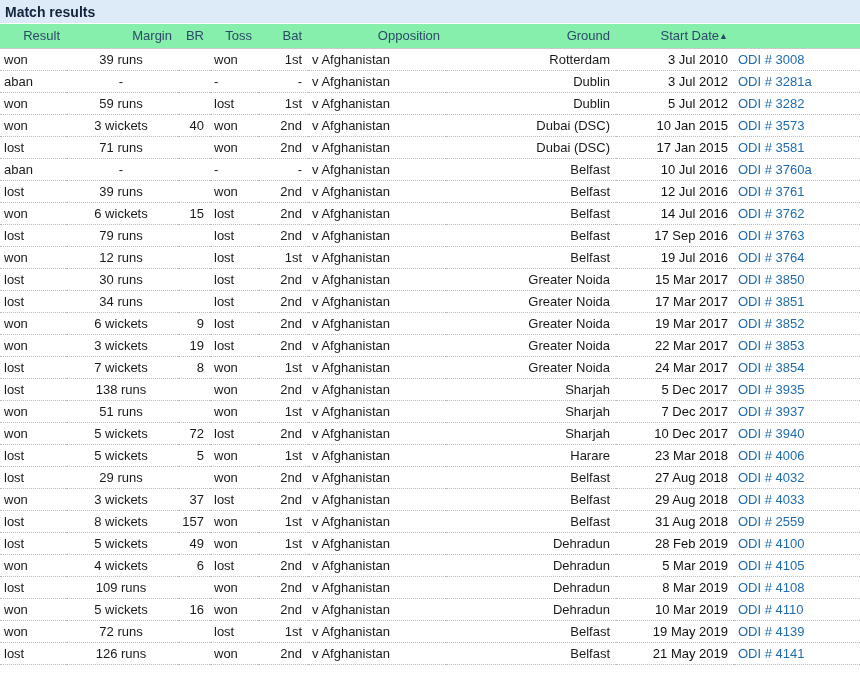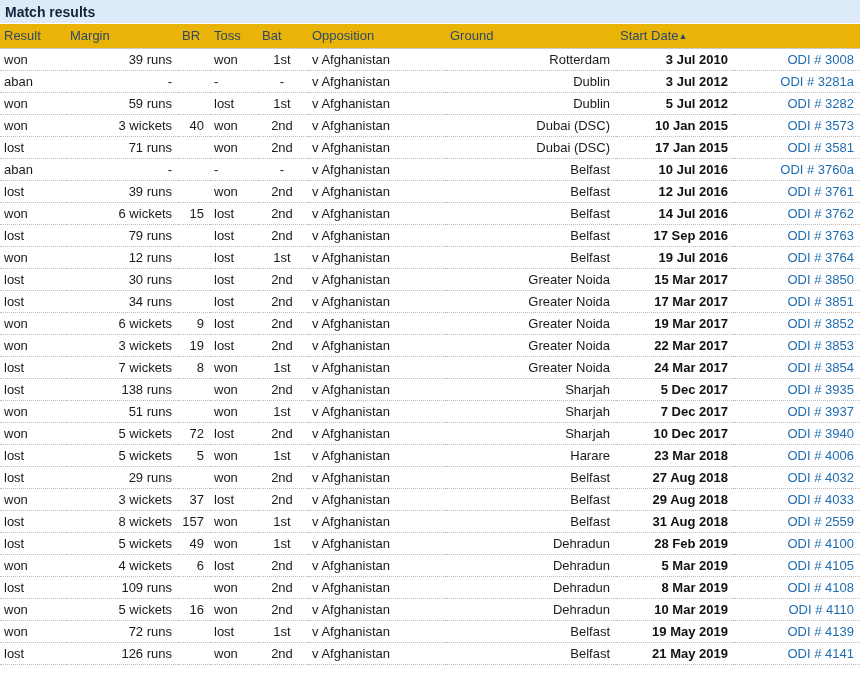--- a/index.html
+++ b/index.html
@@ -35,62 +35,62 @@
   }
 
   
   table.match-table {
     width: 860px;
     border-collapse: collapse;
     table-layout: fixed;
   }
 
   table.match-table thead th {
-    background: #eab308;
+    background: #86efac;
     color: #2c4a68;
     font-weight: normal;
     font-size: 13px;
     height: 24px;
     line-height: 24px;
     padding: 0 6px 0 4px;
-    text-align: left;
+    text-align: right;
     vertical-align: middle;
     border-bottom: 1px solid #c9c9c9;
     white-space: nowrap;
   }
 
   table.match-table tbody td {
     height: 21px;
     line-height: 21px;
     padding: 0 6px 0 4px;
     border-bottom: 1px dotted #bdbdbd;
     vertical-align: middle;
     white-space: nowrap;
     overflow: hidden;
     text-overflow: ellipsis;
   }
 
   
   .col-result   { width: 66px;  text-align: left;  }
-  .col-margin   { width: 112px; text-align: right;  }
+  .col-margin   { width: 112px; text-align: center;  }
   .col-br       { width: 32px;  text-align: right; }
   .col-toss     { width: 48px;  text-align: left;  }
-  .col-bat      { width: 50px;  text-align: center;  }
+  .col-bat      { width: 50px;  text-align: right;  }
   .col-opp      { width: 138px; text-align: left;  }
   .col-ground   { width: 170px; text-align: right;  }
   .col-date     { width: 118px; text-align: right; }
-  .col-link     { width: 126px; text-align: right; }
+  .col-link     { width: 126px; }
 
   thead .col-br    { text-align: right; padding-right: 4px; }
   thead .col-toss  { padding-left: 6px; }
   thead .col-date  { text-align: right; padding-right: 10px; }
   thead .col-link  { text-align: right; }
 
   tbody .col-date {
-    font-weight: bold;
+    font-weight: normal;
     color: #111111;
     padding-right: 10px;
   }
   tbody .col-br { padding-right: 4px; }
   tbody .col-toss { padding-left: 6px; }
   tbody .col-link { padding-right: 5px; }
 
   .scorecard-link {
     color: #1f6cb0;
     text-decoration: none;

